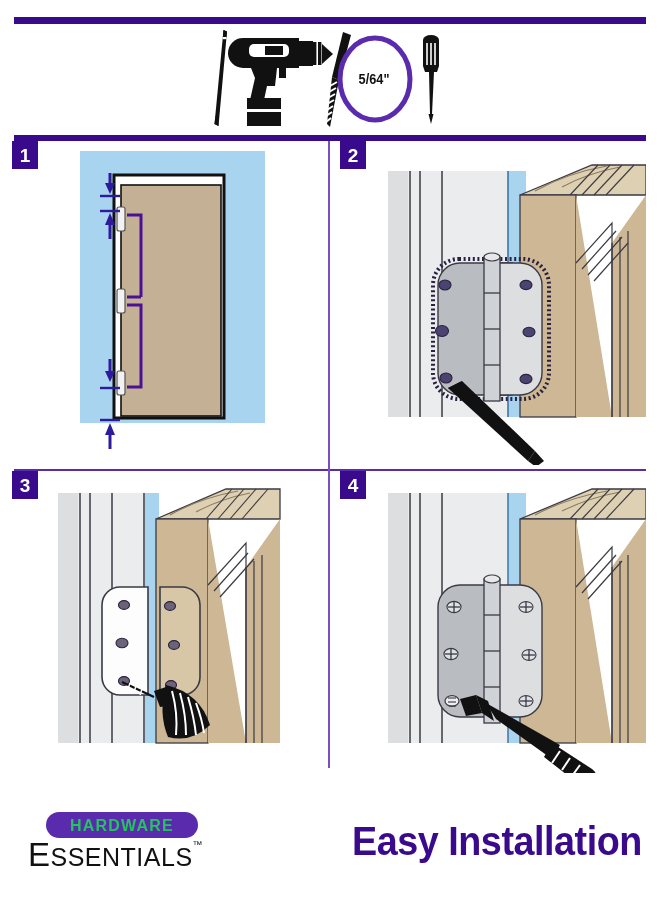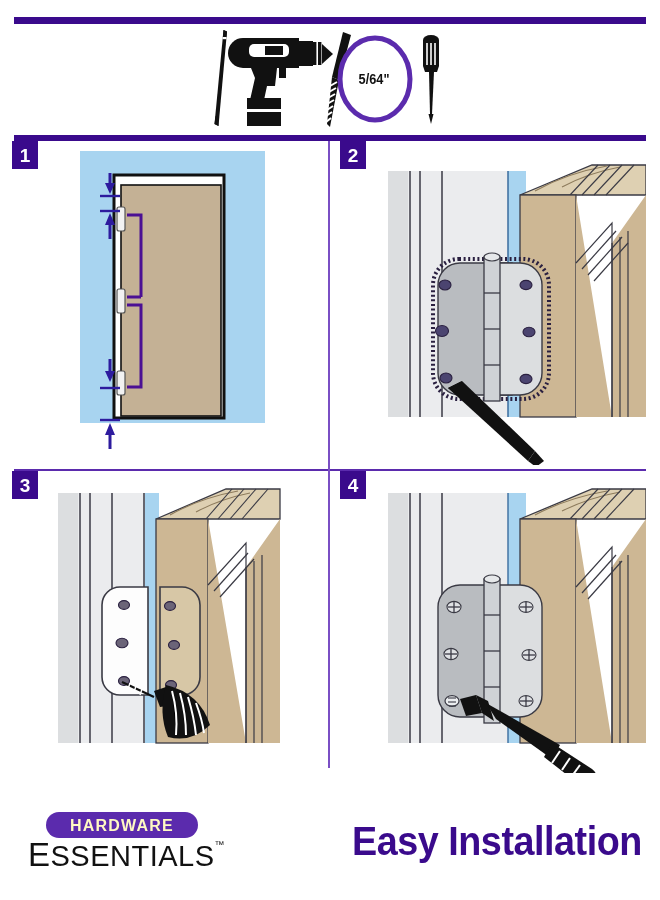--- a/index.html
+++ b/index.html
@@ -56,26 +56,26 @@
   .panel{position:absolute;overflow:hidden;}
   .p1{left:14px;top:143px;width:314px;height:322px;}
   .p2{left:330px;top:143px;width:316px;height:322px;}
   .p3{left:14px;top:473px;width:314px;height:300px;}
   .p4{left:330px;top:473px;width:316px;height:300px;}
   .panel svg{display:block;}
 
   
   .logo{position:absolute;left:28px;top:812px;width:210px;height:70px;}
   .logo-pill{position:absolute;left:18px;top:0;width:152px;height:26px;
-    background:#5b2bad;border-radius:13px;color:#fef9c3;text-align:center;
+    background:#5b2bad;border-radius:13px;color:#22c55e;text-align:center;
     font-weight:bold;font-size:16px;line-height:27px;letter-spacing:1.2px;}
   .logo-ess{position:absolute;left:0;top:24px;width:210px;
     font-family:"Liberation Sans",sans-serif;font-size:33px;color:#111;
     letter-spacing:.5px;white-space:nowrap;}
-  .logo-ess .sc{font-size:29px;}
+  .logo-ess .sc{font-size:25px;}
   .logo-tm{font-size:10px;vertical-align:18px;letter-spacing:0;}
 
   .tagline{position:absolute;left:352px;top:818px;width:300px;
     font-weight:bold;font-size:41px;color:#3a0a8c;letter-spacing:-.5px;
     transform:scaleX(.92);transform-origin:left center;white-space:nowrap;}
 </style>
 </head>
 <body>
 
 <div class="sheet">

